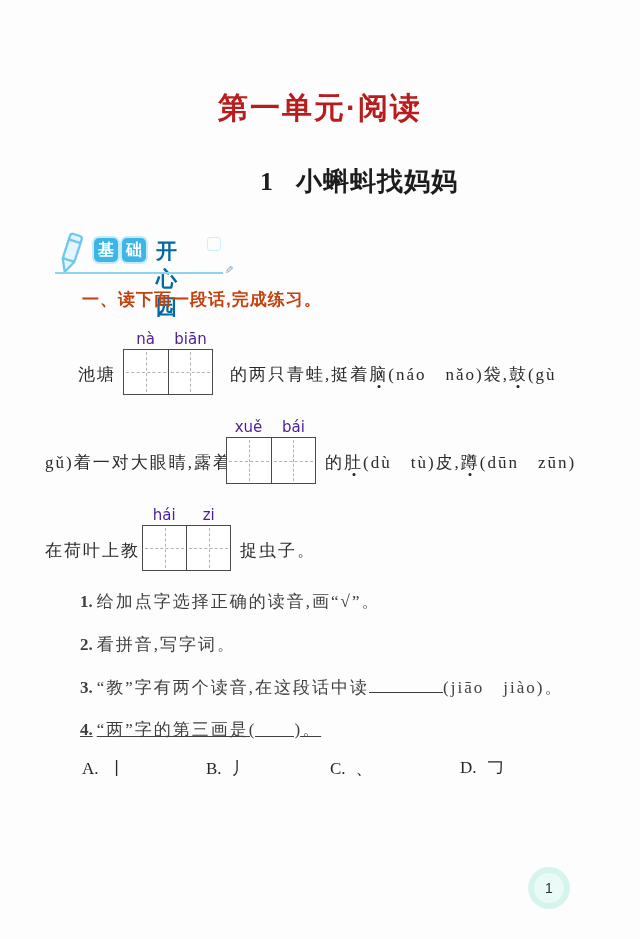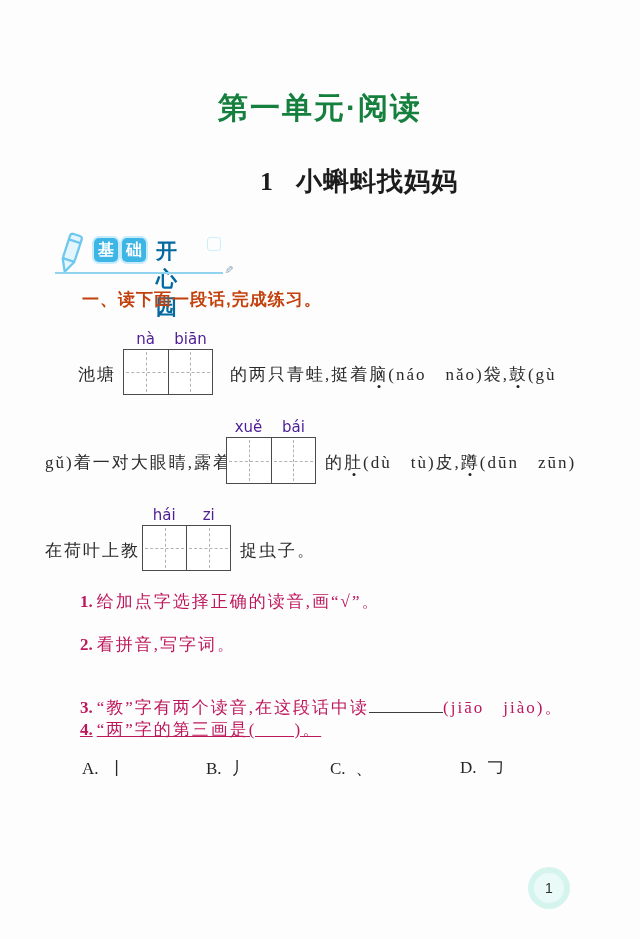--- a/index.html
+++ b/index.html
@@ -5,21 +5,21 @@
   html,body{margin:0;padding:0;background:#ffffff;}
   .page{
     position:relative;width:640px;height:939px;margin:0 auto;
     background:#fdfdfd;overflow:hidden;
     font-family:"Liberation Serif","DejaVu Serif",serif;color:#222;
   }
   
   .unit-title{
     position:absolute;top:88px;left:0;width:100%;text-align:center;
     font-family:"Liberation Sans","DejaVu Sans",sans-serif;
-    font-weight:bold;font-size:30px;letter-spacing:2px;color:#15803d;
+    font-weight:bold;font-size:30px;letter-spacing:2px;color:#b91c1c;
   }
   .lesson-title{
     position:absolute;top:164px;left:0;width:100%;text-align:center;
     font-weight:bold;font-size:26px;color:#1c1c1c;letter-spacing:1px;padding-left:39px;
   }
   .lesson-title .num{margin-right:22px;font-family:"Liberation Serif",serif;}
   
   .badge-row{position:absolute;left:52px;top:233px;height:44px;}
   .pencil{position:absolute;left:2px;top:-2px;width:34px;height:46px;}
   .badge-chip{
@@ -67,21 +67,21 @@
   }
   .tian-cell::after{
     content:"";position:absolute;top:50%;left:2px;right:2px;border-top:1px dashed #b3b3b3;
   }
   .dc{position:relative;}
   .dc::after{
     content:"";position:absolute;left:50%;transform:translateX(-50%);
     bottom:-4px;width:3px;height:3px;border-radius:50%;background:#222;
   }
   
-  .question{position:absolute;left:80px;font-size:17px;color:#be185d;letter-spacing:2px;white-space:nowrap;}
+  .question{position:absolute;left:80px;font-size:17px;color:#404040;letter-spacing:2px;white-space:nowrap;}
   .qnum{font-weight:bold;margin-right:4px;letter-spacing:0;}
   .blank{
     display:inline-block;width:74px;height:14px;
     border-bottom:1px solid #3d3d3d;vertical-align:baseline;
   }
   .option{position:absolute;top:757px;font-size:17px;color:#262626;white-space:nowrap;}
   .option .olabel{font-family:"Liberation Serif",serif;margin-right:10px;}
   .opt-a{left:82px;} .opt-b{left:206px;} .opt-c{left:330px;} .opt-d{left:460px;}
   
   .page-num{
@@ -156,21 +156,21 @@
     <div class="tian-cell"></div>
   </div>
   <div class="ptext" style="left:240px;top:539px;">捉虫子。</div>
 
   <div class="question" style="top:590px;">
     <span class="qnum">1.</span><span>给加点字选择正确的读音,画“√”。</span>
   </div>
   <div class="question" style="top:633px;">
     <span class="qnum">2.</span><span>看拼音,写字词。</span>
   </div>
-  <div class="question" style="top:696px;">
+  <div class="question" style="top:676px;">
     <span class="qnum">3.</span><span>“教”字有两个读音,在这段话中读</span><span class="blank"></span><span>(jiāo　jiào)。</span>
   </div>
   <div class="question" style="top:718px;text-decoration:underline;">
     <span class="qnum">4.</span><span>“两”字的第三画是(　　)。</span>
   </div>
 
   <div class="option opt-a">
     <span class="olabel">A.</span><span>丨</span>
   </div>
   <div class="option opt-b">

